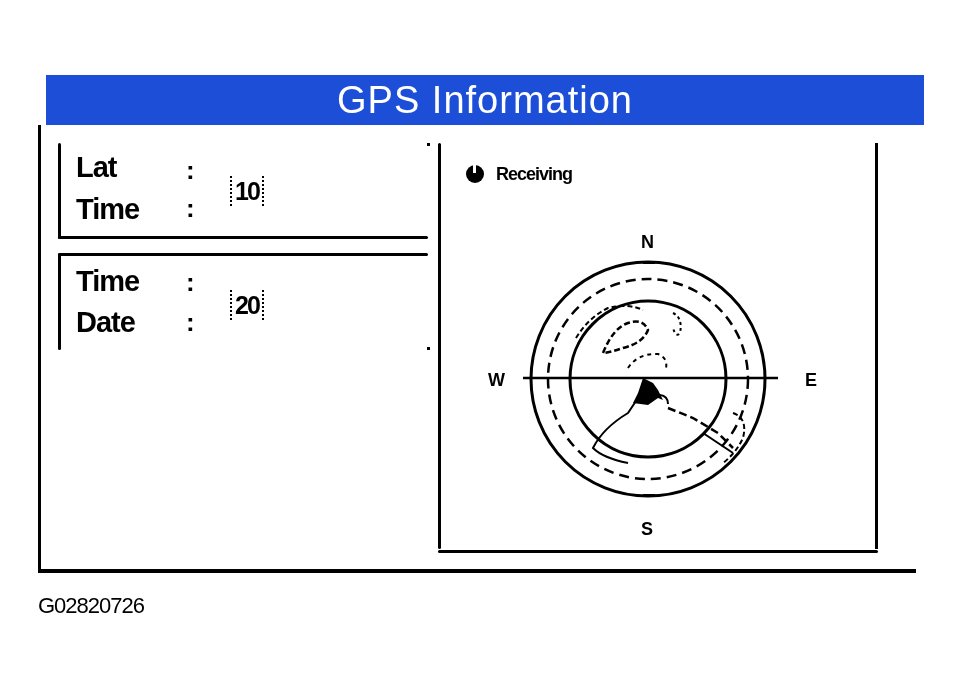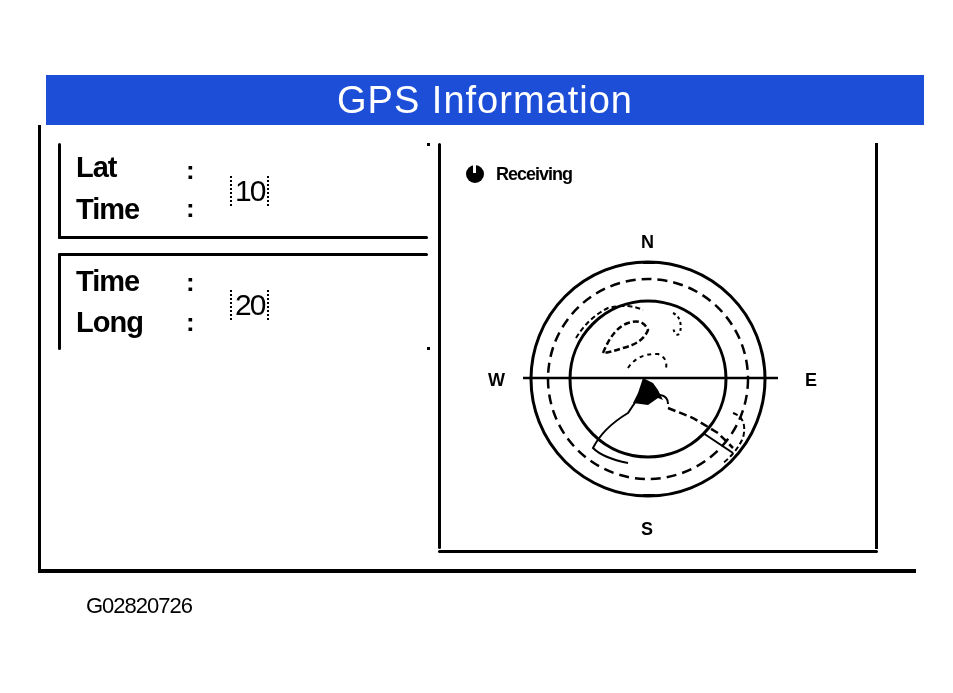--- a/index.html
+++ b/index.html
@@ -11,34 +11,34 @@
   .frame-left { position:absolute; left:0; top:50px; width:3px; height:447px; background:#000; }
   .frame-bottom { position:absolute; left:0; top:494px; width:878px; height:4px; background:#000; }
 
   .box { position:absolute; }
   .box .bl { position:absolute; left:0; top:0; width:3px; background:#000; border-radius:2px; }
   .box .bh { position:absolute; height:3px; background:#000; border-radius:2px; }
   .box .dot { position:absolute; width:3px; height:3px; background:#000; }
 
   .lbl { position:absolute; font-size:29px; font-weight:bold; letter-spacing:-1px; }
   .colon { position:absolute; font-size:26px; font-weight:bold; }
-  .callout { position:absolute; font-size:30px; font-weight:normal; letter-spacing:-2px;
+  .callout { position:absolute; font-size:25px; font-weight:bold; letter-spacing:-2px;
              border-left:2px dotted #000; border-right:2px dotted #000; padding:0 3px; line-height:30px; }
 
   .panel { position:absolute; left:400px; top:68px; width:440px; height:410px; }
   .panel .pl { position:absolute; left:0; top:0; width:3px; height:406px; background:#000; border-radius:2px; }
   .panel .pr { position:absolute; right:0; top:0; width:3px; height:406px; background:#000; }
   .panel .pb { position:absolute; left:0; bottom:0; width:440px; height:3px; background:#000; border-radius:2px; }
 
   .legend-row { position:absolute; left:26px; height:24px; display:flex; align-items:center; }
   .legend-row .icon { width:22px; height:22px; margin-right:10px; }
   .legend-row .txt { font-size:18px; font-weight:bold; letter-spacing:-1px; }
 
   .compass-lbl { position:absolute; font-size:18px; font-weight:bold; }
-  .caption { position:absolute; left:38px; top:593px; font-size:22px; letter-spacing:-1px;margin-left:48px; }
+  .caption { position:absolute; left:38px; top:593px; font-size:22px; letter-spacing:-1px; }
 </style>
 </head>
 <body>
 
 <div class="screen">
   <div class="title-bar">GPS Information</div>
   <div class="frame-left"></div>
   <div class="frame-bottom"></div>
 
   <div class="box" style="left:20px; top:68px; width:372px; height:98px;">
@@ -50,21 +50,21 @@
     <div class="colon" style="left:128px; top:12px;">:</div>
     <div class="colon" style="left:128px; top:50px;">:</div>
     <div class="callout" style="left:172px; top:33px;">10</div>
   </div>
 
   <div class="box" style="left:20px; top:178px; width:372px; height:100px;">
     <div class="bl" style="height:97px;"></div>
     <div class="bh" style="left:0; top:0; width:370px;"></div>
     <div class="dot" style="left:369px; top:94px;"></div>
     <div class="lbl" style="left:18px; top:12px;">Time</div>
-    <div class="lbl" style="left:18px; top:53px;">Long</div>
+    <div class="lbl" style="left:18px; top:53px;">Date</div>
     <div class="colon" style="left:128px; top:14px;">:</div>
     <div class="colon" style="left:128px; top:54px;">:</div>
     <div class="callout" style="left:172px; top:37px;">20</div>
   </div>
 
   <div class="panel">
     <div class="pl"></div>
       <div class="pr"></div>
       <div class="pb"></div>
 

